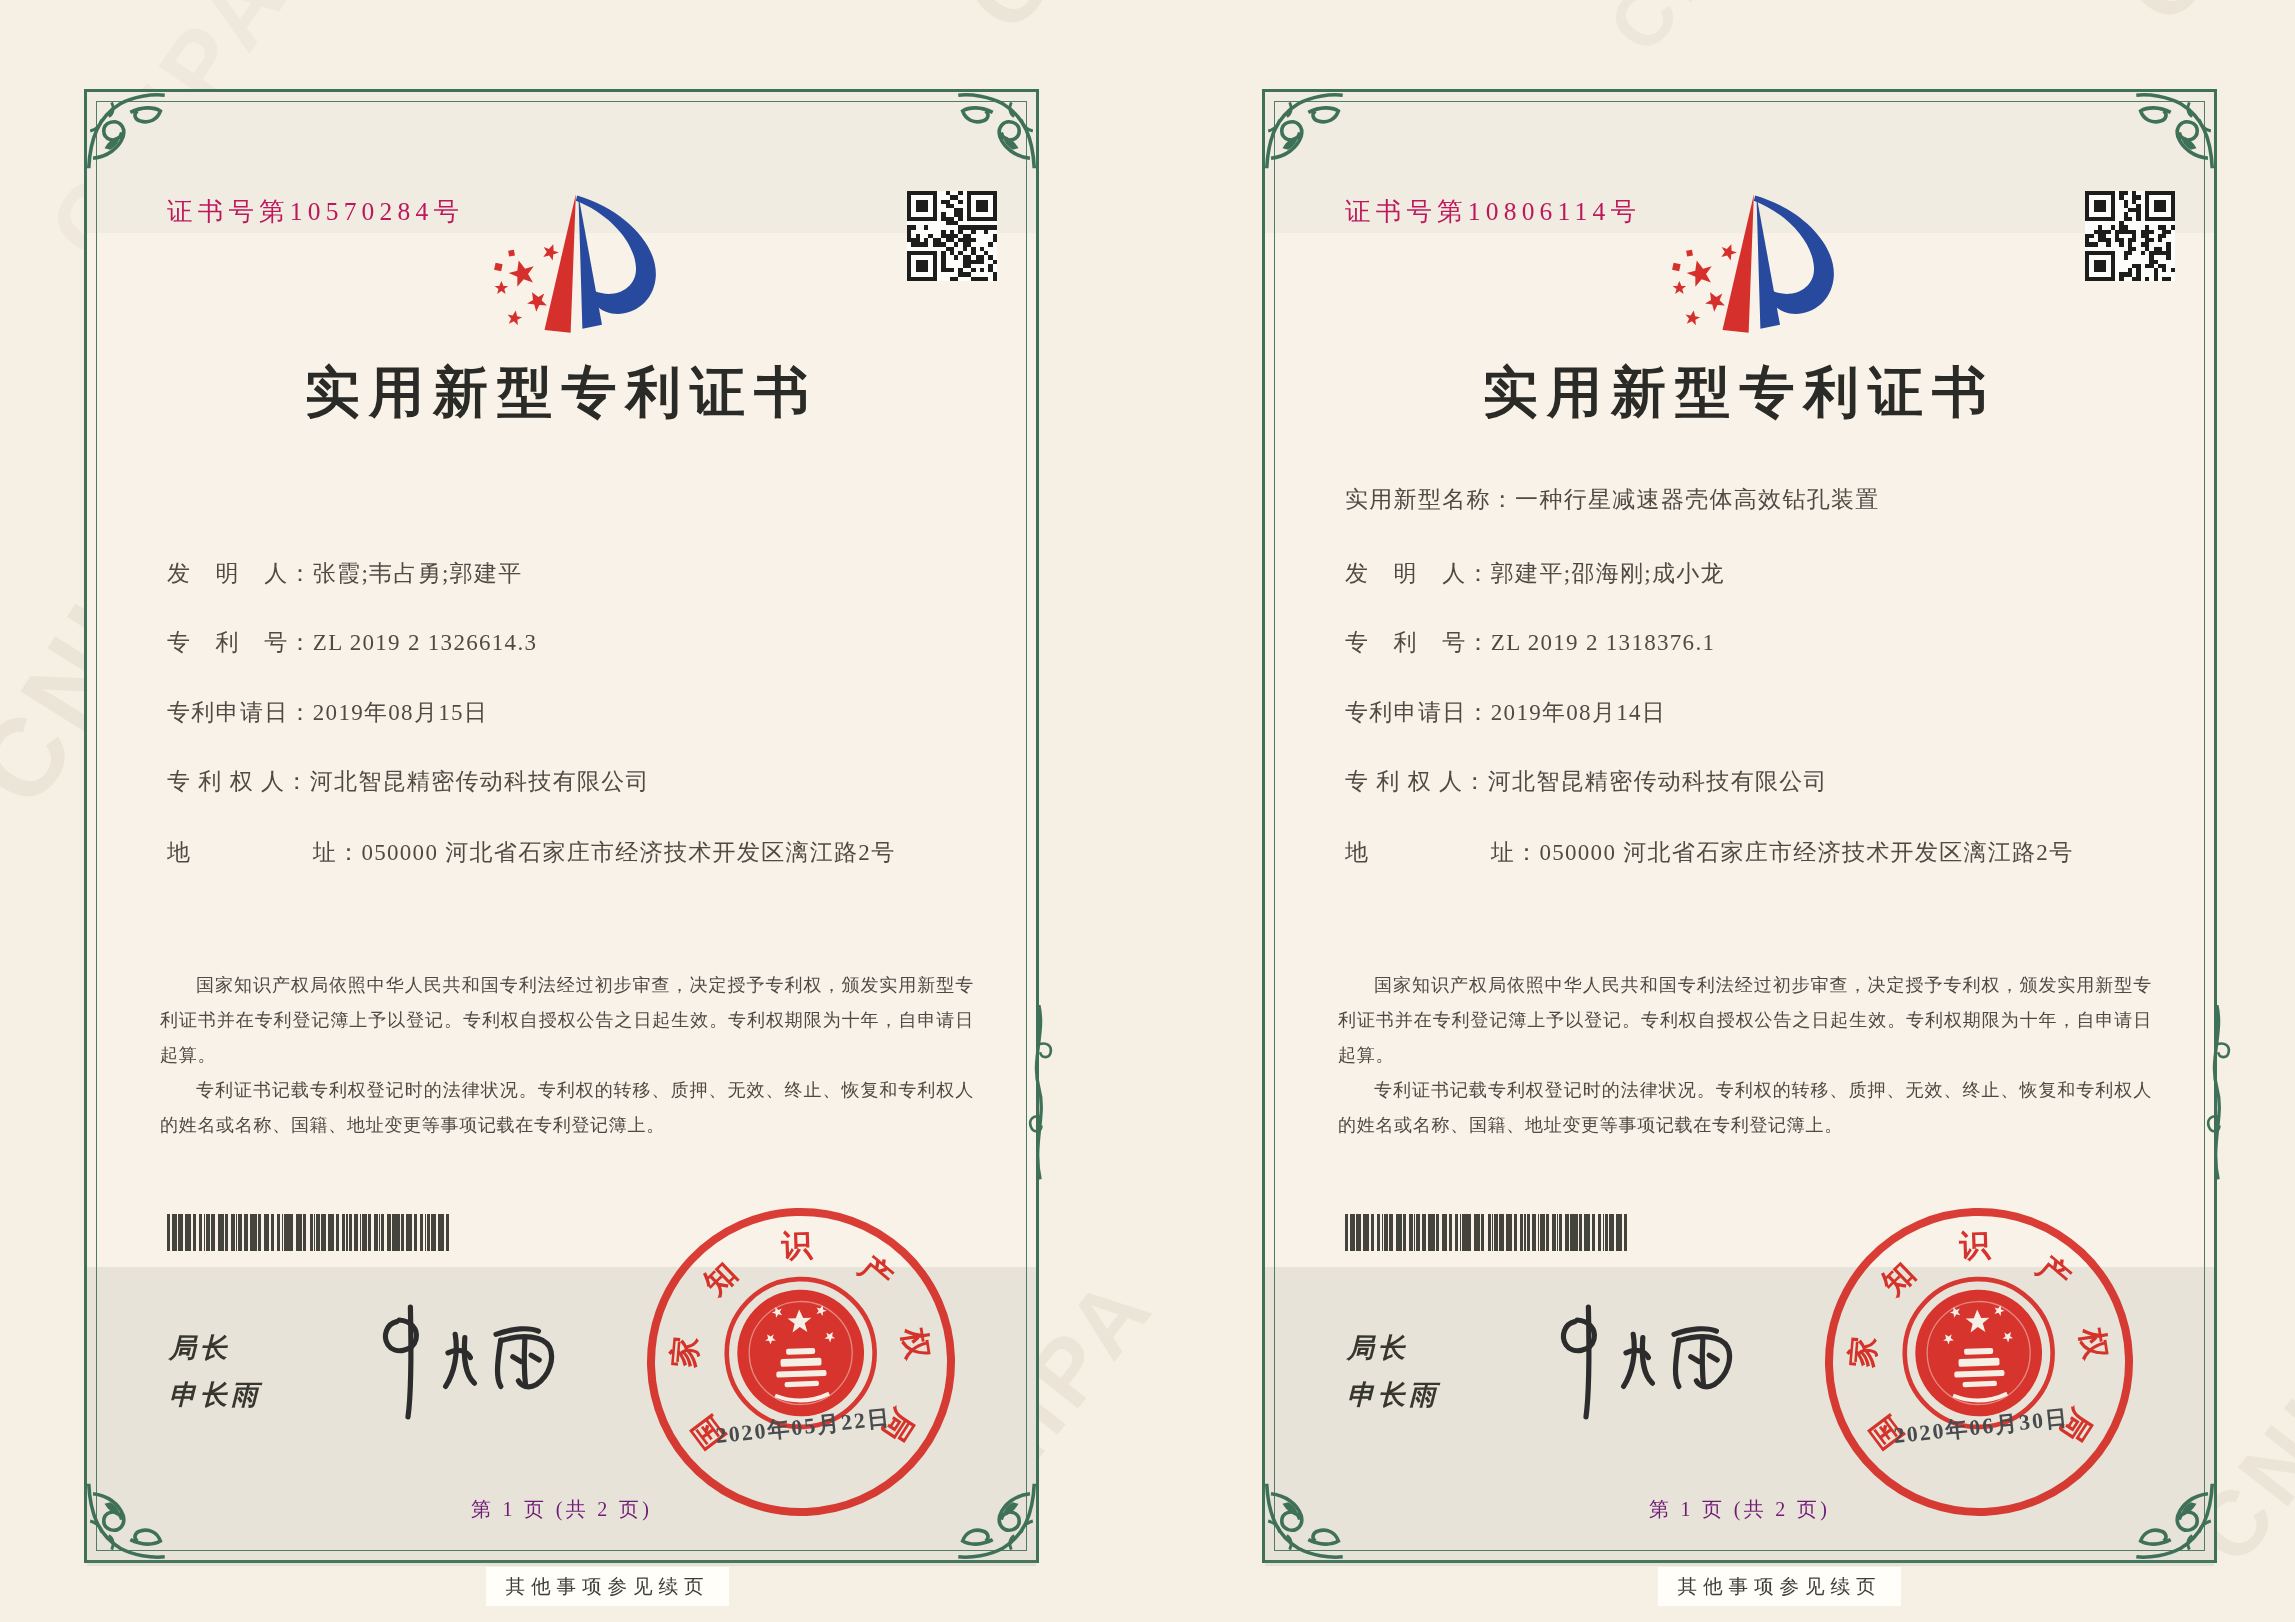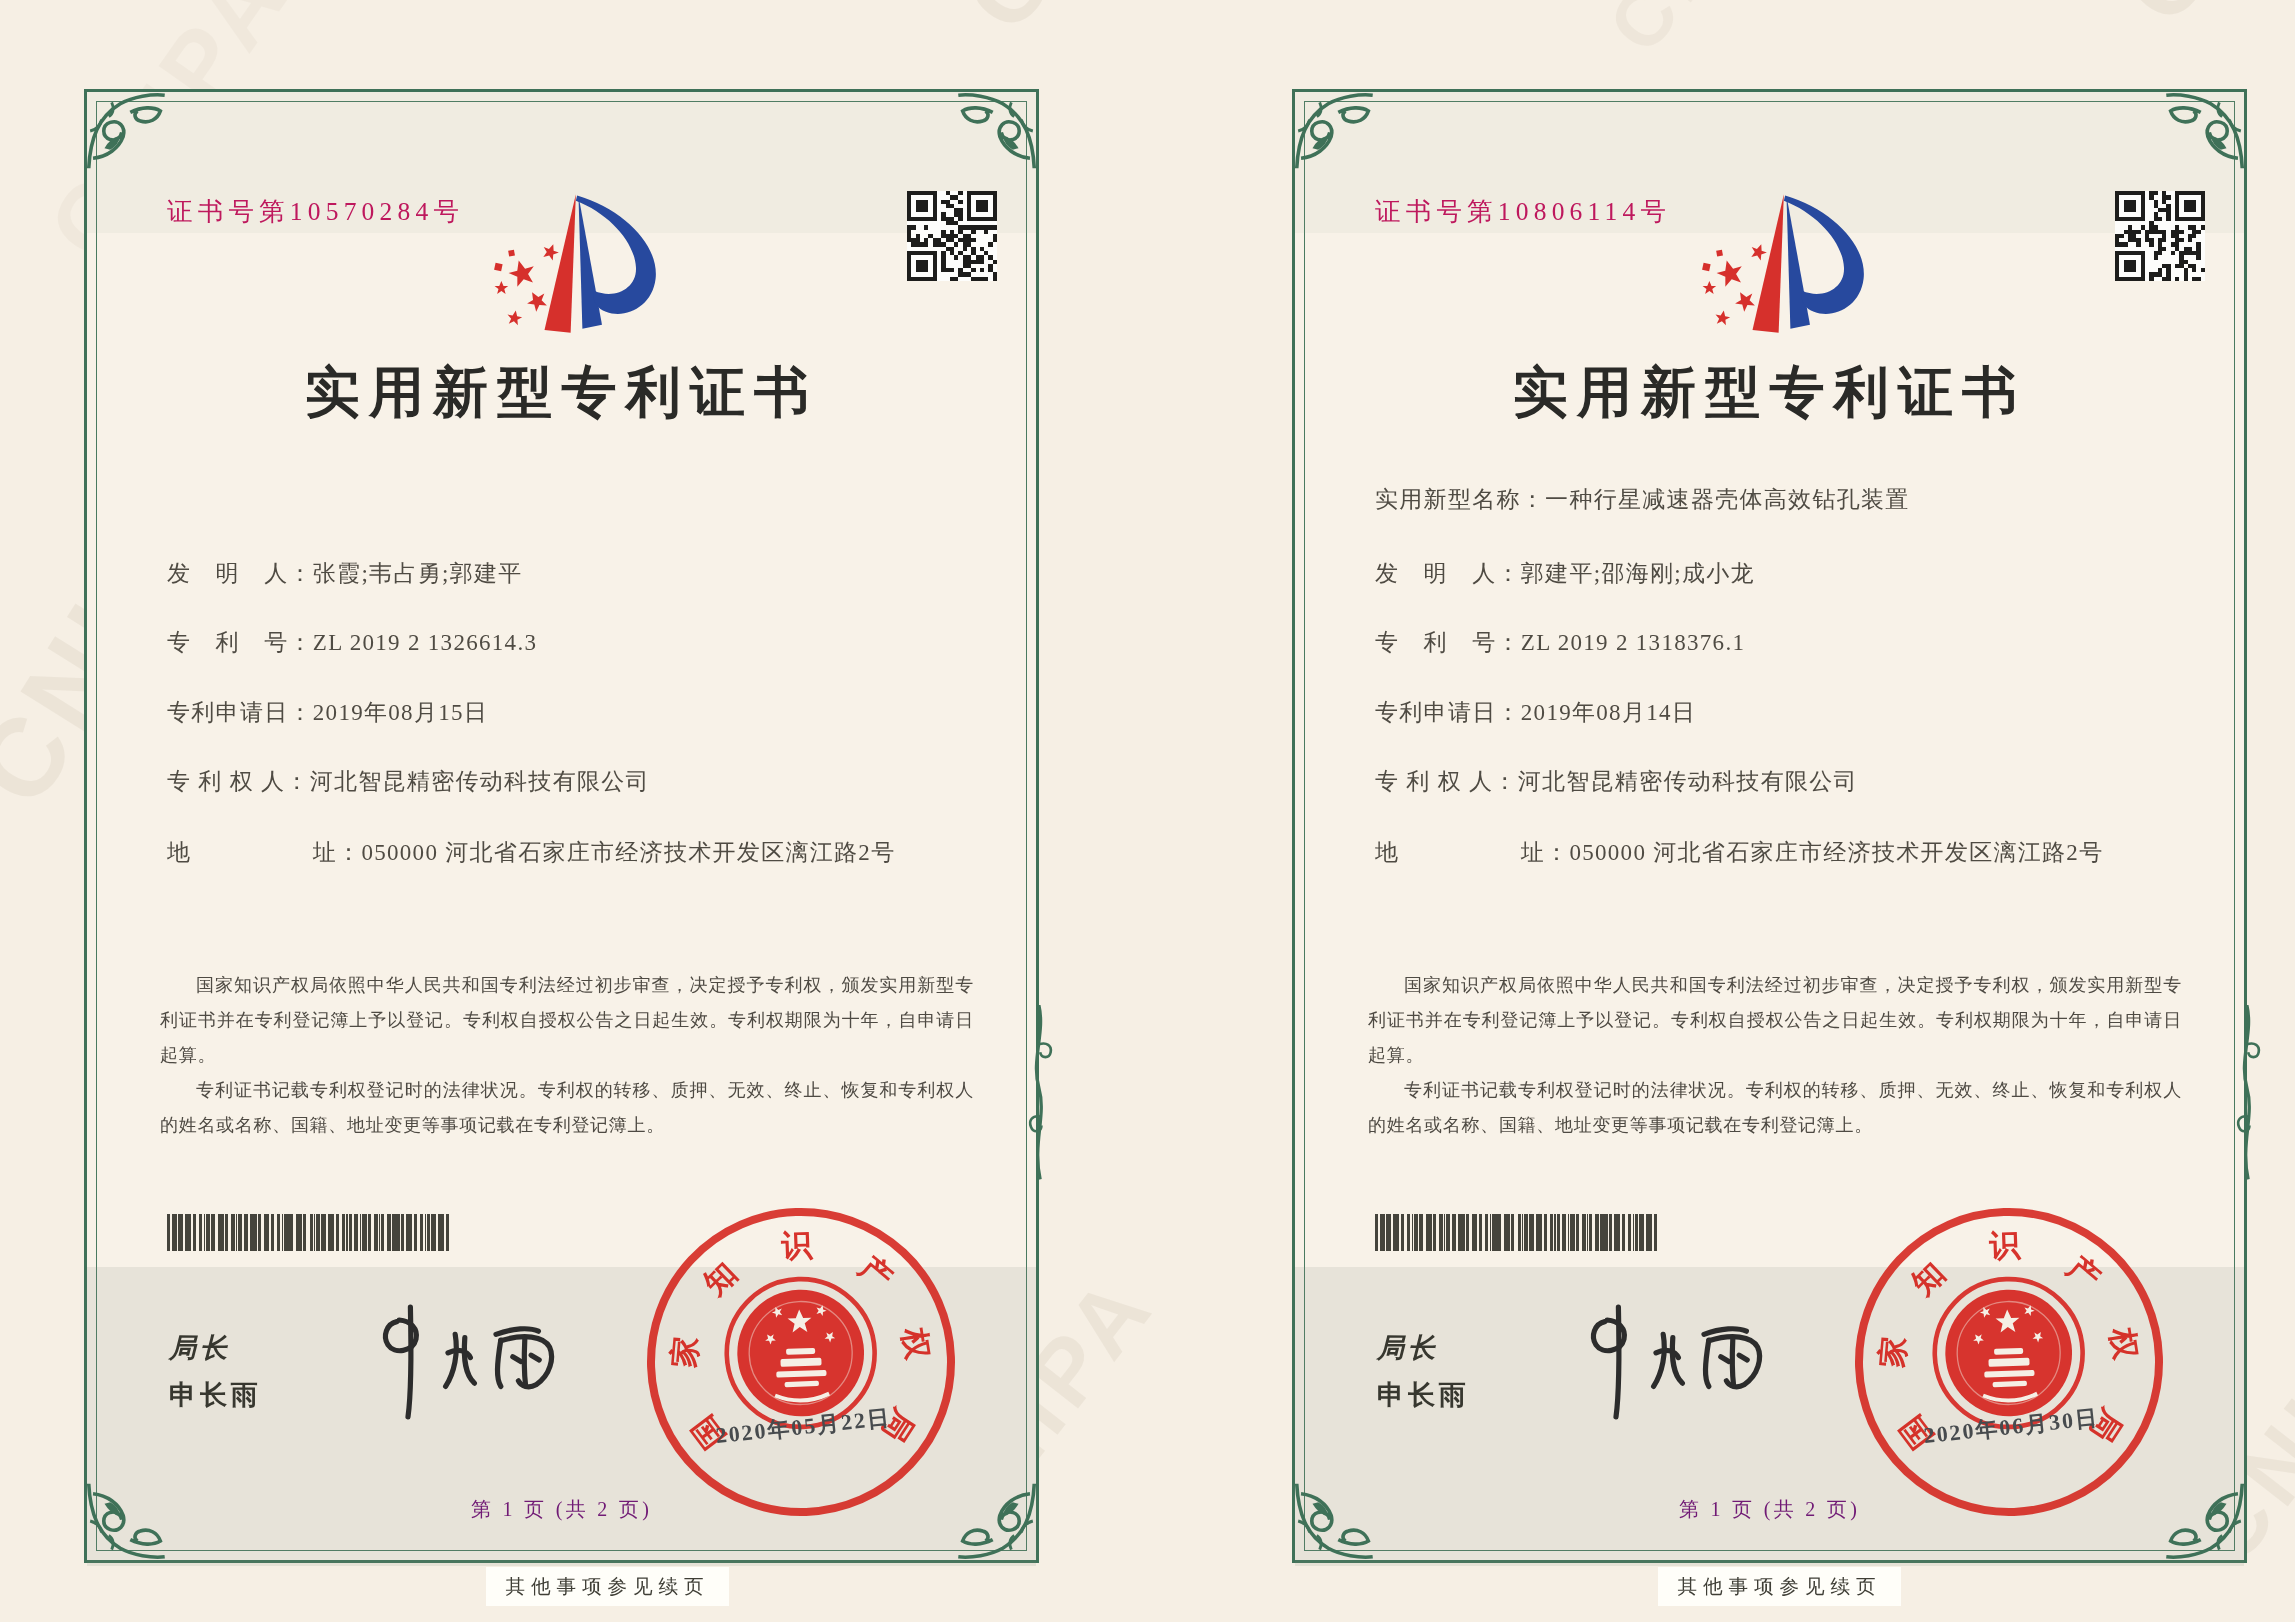--- a/index.html
+++ b/index.html
@@ -29,21 +29,21 @@
   .r1{top:392px}.r2{top:466px}.r3{top:535px}.r4{top:605px}.r5{top:674px}.r6{top:745px}.r7{top:815px}
   .pair2{margin-left:108px;}
   .paras{position:absolute;left:73px;top:862px;width:814px;font-size:18px;line-height:1.95;
          color:#4e4a43;text-align:justify;letter-spacing:0.7px;margin-top:14px;}
   .paras p{margin:0;text-indent:2em;}
   .barcode{position:absolute;left:80px;top:1122px;width:283px;height:37px;opacity:.85;
     background-image:repeating-linear-gradient(90deg,#26261f 0 2.6px,transparent 2.6px 6.5px),
                      repeating-linear-gradient(90deg,#26261f 0 2px,transparent 2px 11px),
                      repeating-linear-gradient(90deg,#26261f 0 1.3px,transparent 1.3px 4.6px);}
   .director-label{position:absolute;left:82px;top:1238px;font-size:27px;color:#37372f;letter-spacing:3.9px;font-weight:bold;font-style:italic;}
-  .director-name{position:absolute;left:82px;top:1285px;font-size:27px;color:#37372f;letter-spacing:3.9px;font-weight:bold;}
+  .director-name{position:absolute;left:82px;top:1285px;font-size:27px;color:#37372f;letter-spacing:3.9px;font-weight:bold;font-style:italic;}
   .sig{position:absolute;left:222px;top:1204px;width:314px;height:128px;}
   .seal{position:absolute;left:560px;top:1116px;width:308px;height:308px;border-radius:50%;
         border:8.5px solid rgba(212,35,27,.88);box-sizing:border-box;transform:rotate(-2deg);}
   .emblem{position:absolute;left:50%;top:47%;width:165px;height:165px;transform:translate(-50%,-50%);}
   .ring-char{position:absolute;left:50%;top:50%;font-size:31px;font-weight:bold;color:rgba(212,35,27,.92);
         transform:translate(-50%,-50%) rotate(var(--a)) translateY(-116px);}
   .seal-date{position:absolute;left:0;top:196px;width:100%;text-align:center;font-size:22px;
         color:#474b4e;letter-spacing:2px;transform:rotate(-4deg);font-weight:bold;}
   .pageno{position:absolute;left:0;top:1404px;width:100%;text-align:center;font-size:20px;
         letter-spacing:3.3px;color:#701a75;}
@@ -327,21 +327,21 @@
       <span class="ring-char" style="--a:42deg">产</span>
       <span class="ring-char" style="--a:83deg">权</span>
       <span class="ring-char" style="--a:125deg">局</span>
       <div class="seal-date">2020年05月22日</div>
     </div>
 
     <div class="pageno">第 1 页 (共 2 页)</div>
   </div>
   <div class="footer-note" style="left:486px">其他事项参见续页</div>
 
-  <div class="cert" style="left:1292px">
+  <div class="cert" style="left:1262px">
     <div class="band-top"></div>
     <div class="band-bottom"></div>
     <svg class="corner c-tl" viewBox="0 0 120 120">
         <use href="#flourish"></use>
       </svg>
     <svg class="corner c-tr" viewBox="0 0 120 120">
         <use href="#flourish"></use>
       </svg>
     <svg class="corner c-bl" viewBox="0 0 120 120">
         <use href="#flourish"></use>

